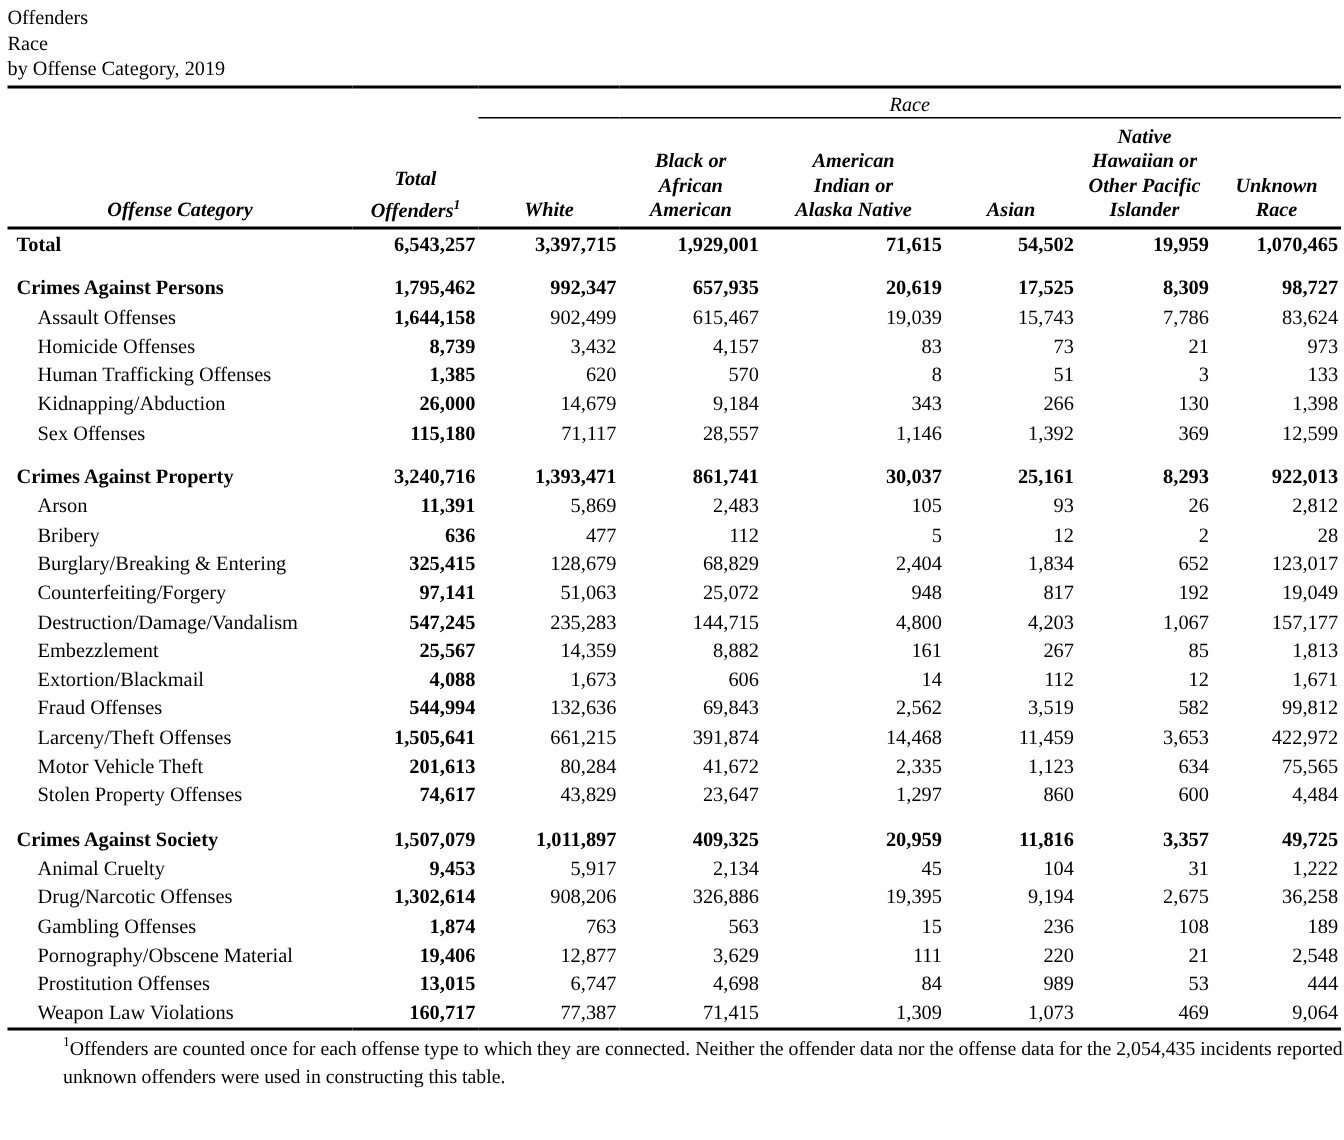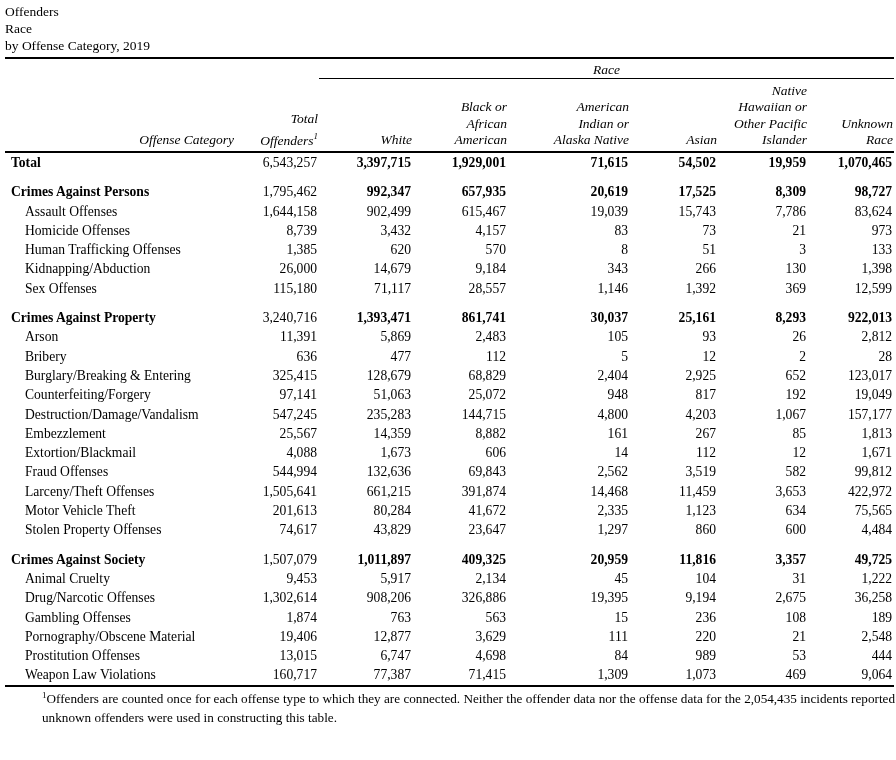--- a/index.html
+++ b/index.html
@@ -6,31 +6,31 @@
   body{width:896px;height:760px;overflow:hidden;}
   .page{box-sizing:border-box;width:896px;height:636px;padding:3px 2px 0 5px;
         font-family:"Liberation Serif","DejaVu Serif",serif;color:#000;}
   .title-block div{font-size:13.5px;line-height:17.2px;white-space:nowrap;}
   table{border-collapse:collapse;table-layout:fixed;width:889px;margin-top:2px;
         border-top:2px solid #000;border-bottom:2px solid #000;}
   td,th{margin:0;padding:0;}
   .spanner-empty{border:none;}
   .race-spanner{border-bottom:1px solid #000;text-align:center;font-style:italic;
         font-size:13.5px;padding:3px 0 1px 0;line-height:15px;}
-  .col-headers th{font-style:italic;font-weight:normal;font-size:13.5px;line-height:16.6px;
-        vertical-align:bottom;text-align:right;white-space:pre-line;
+  .col-headers th{font-style:italic;font-weight:bold;font-size:13.5px;line-height:16.6px;
+        vertical-align:bottom;text-align:center;white-space:pre-line;
         padding:4px 1px 2px 1px;border-bottom:2.5px solid #000;}
   .col-headers sup{font-size:9px;font-style:italic;}
   tbody td{font-size:13.6px;line-height:19.3px;height:19.3px;vertical-align:bottom;
         overflow:hidden;white-space:nowrap;}
   td.cat{text-align:left;padding-left:20px;}
   tr.total td.cat, tr.section td.cat{padding-left:6px;}
   tr.total td, tr.section td{font-weight:bold;}
   td.num{text-align:right;padding-right:2px;}
-  td.num.tot{font-weight:normal;}
+  td.num.tot{font-weight:bold;}
   tr.spacer td{height:10px;line-height:10px;}
   .footnote{width:889px;padding-top:2px;font-size:13.2px;line-height:19.5px;margin-left:37px;}
   .footnote sup{font-size:9px;line-height:0;}
 </style>
 </head>
 <body>
 
 <div class="page">
 
   <div class="title-block">
@@ -181,21 +181,21 @@
           <td class="num">12</td>
           <td class="num">2</td>
           <td class="num">28</td>
         </tr>
         <tr class="item">
           <td class="cat">Burglary/Breaking &amp; Entering</td>
           <td class="num tot">325,415</td>
           <td class="num">128,679</td>
           <td class="num">68,829</td>
           <td class="num">2,404</td>
-          <td class="num">2,925</td>
+          <td class="num">1,834</td>
           <td class="num">652</td>
           <td class="num">123,017</td>
         </tr>
         <tr class="item">
           <td class="cat">Counterfeiting/Forgery</td>
           <td class="num tot">97,141</td>
           <td class="num">51,063</td>
           <td class="num">25,072</td>
           <td class="num">948</td>
           <td class="num">817</td>

